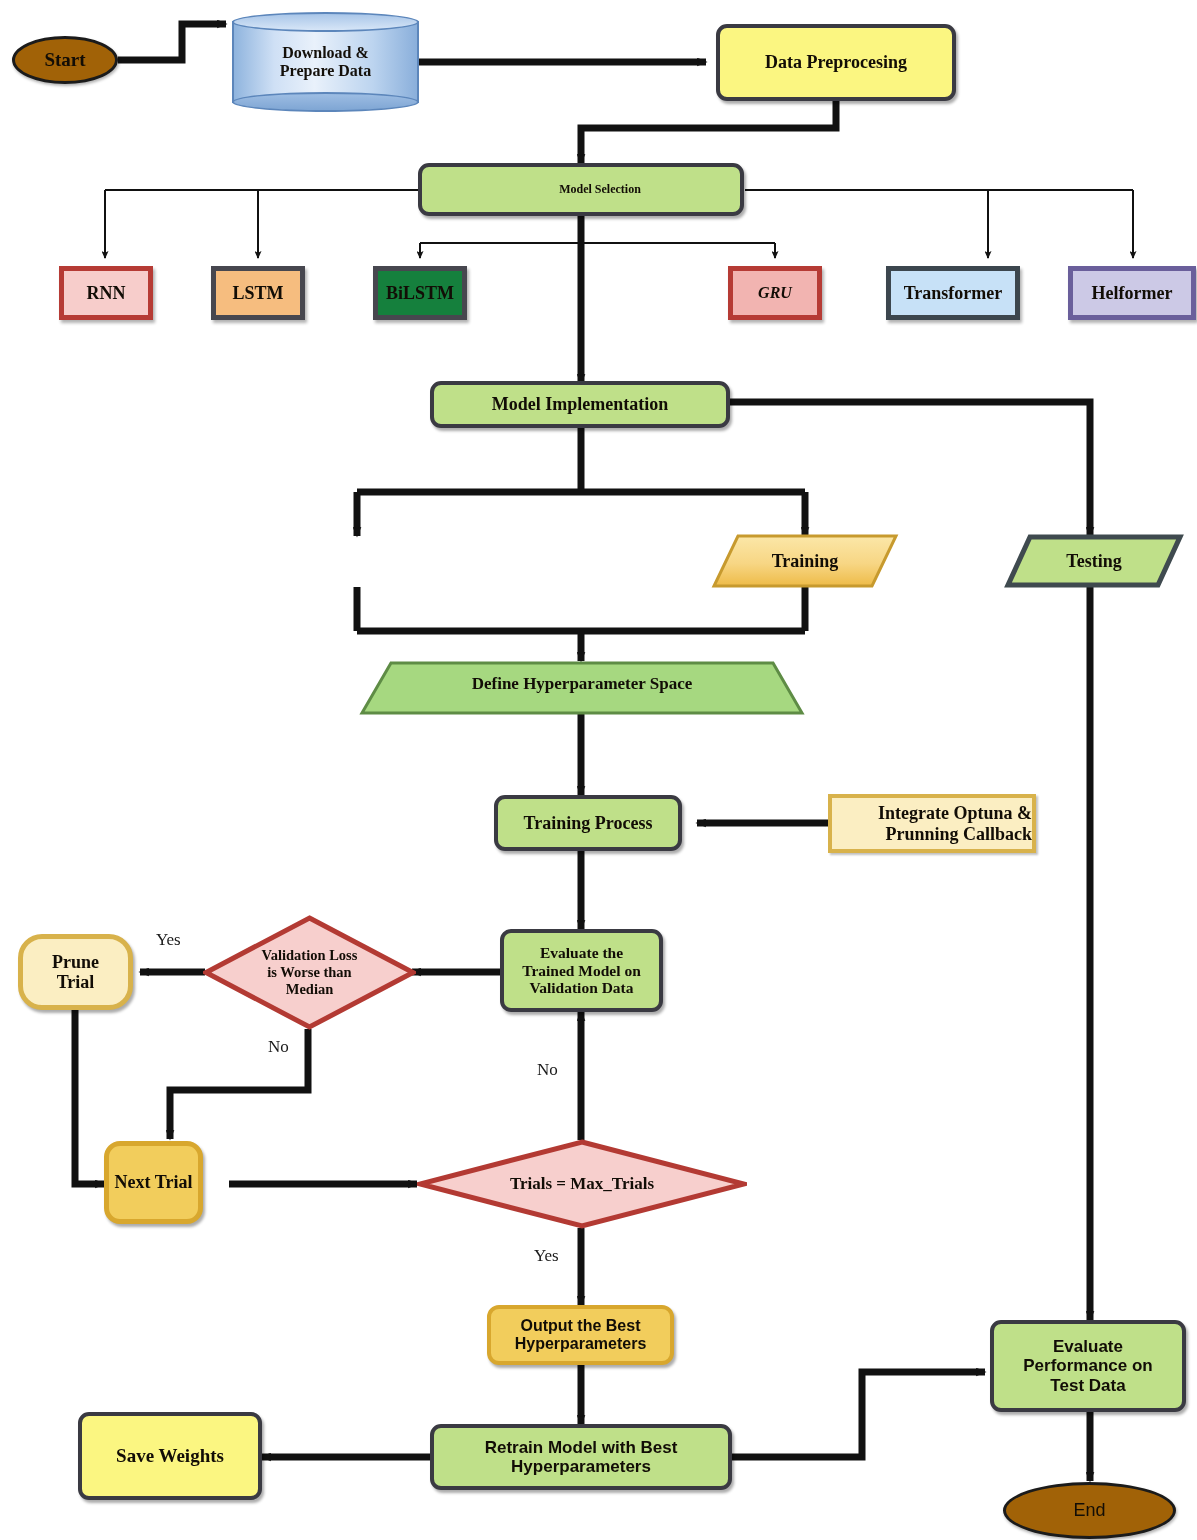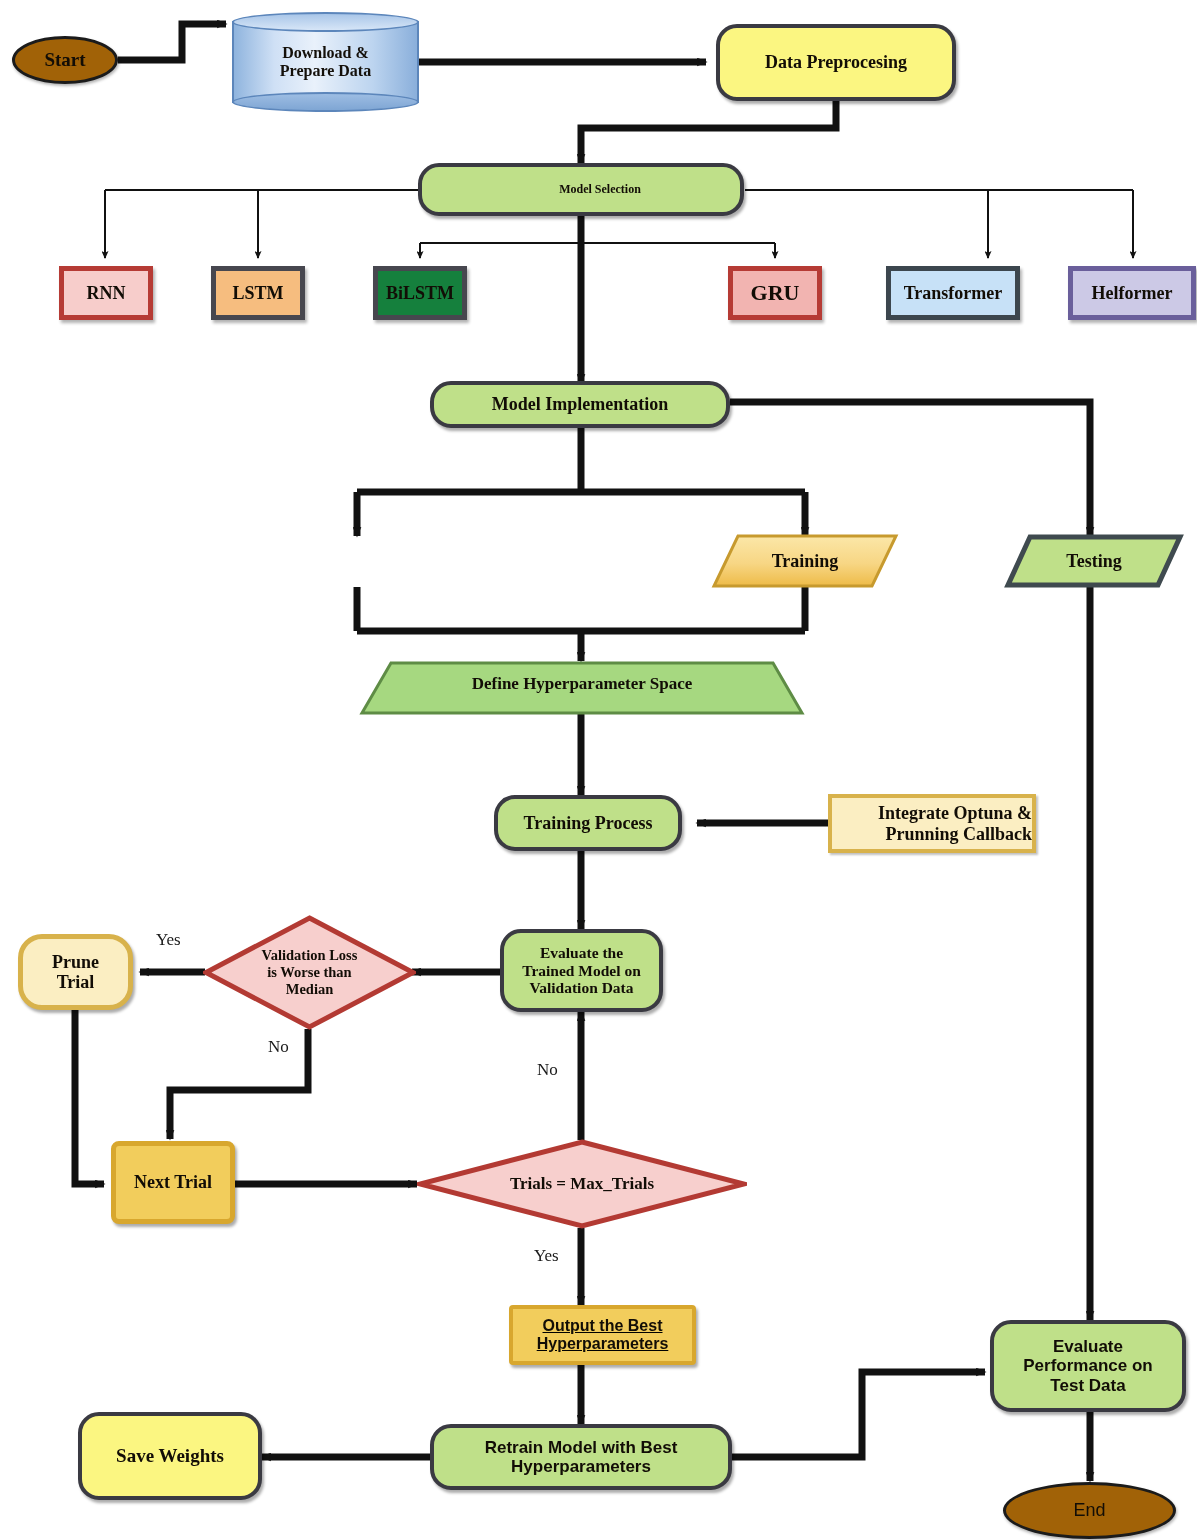--- a/index.html
+++ b/index.html
@@ -5,21 +5,21 @@
 <style>
   html,body{margin:0;padding:0;background:#ffffff;}
   body{font-family:"Liberation Serif",serif;}
   #canvas{position:relative;width:1197px;height:1540px;background:#fff;overflow:hidden;}
   svg.edges{position:absolute;left:0;top:0;width:1197px;height:1540px;pointer-events:none;}
 
   .node{position:absolute;box-sizing:border-box;display:flex;align-items:center;justify-content:center;text-align:center;z-index:5;}
   .node .lbl{display:block;width:100%;line-height:1.12;font-weight:bold;color:#120d06;}
 
   
-  .rbox{border-radius:21px;border:4px solid #3a3a42;box-shadow:2px 3px 3px rgba(0,0,0,.33);}
+  .rbox{border-radius:11px;border:4px solid #3a3a42;box-shadow:2px 3px 3px rgba(0,0,0,.33);}
   .rbox.green{background:#bfe089;}
   .rbox.yellow{background:#fbf681;}
   .rbox.gold{background:#f2cd5c;border-color:#d8a72e;}
   .rbox.cream{background:#fbeec2;border-color:#d8b24b;}
 
   
   .sbox{border:5px solid #47474f;box-shadow:2px 3px 3px rgba(0,0,0,.3);}
   .sbox.redb{border-color:#b63b35;}
   .sbox.purpleb{border-color:#6a5f9b;}
 
@@ -159,21 +159,21 @@
   <div class="node sbox redb" style="left:59px;top:266px;width:94px;height:54px;background:#f7cdcb;">
     <span class="lbl serif" style="font-size:18px;">RNN</span>
   </div>
   <div class="node sbox" style="left:211px;top:266px;width:94px;height:54px;background:#f6bd7f;">
     <span class="lbl serif" style="font-size:18px;">LSTM</span>
   </div>
   <div class="node sbox" style="left:373px;top:266px;width:94px;height:54px;background:#15803d;">
     <span class="lbl serif" style="font-size:18px;">BiLSTM</span>
   </div>
   <div class="node sbox redb" style="left:728px;top:266px;width:94px;height:54px;background:#f2b4b1;">
-    <span class="lbl serif" style="font-size:22px;">GRU</span>
+    <span class="lbl serif" style="font-size:16px;font-style:italic;">GRU</span>
   </div>
   <div class="node sbox" style="left:886px;top:266px;width:134px;height:54px;background:#c7e1f7;border-color:#3c464e;">
     <span class="lbl serif" style="font-size:18px;">Transformer</span>
   </div>
   <div class="node sbox purpleb" style="left:1068px;top:266px;width:128px;height:54px;background:#ccc9e6;">
     <span class="lbl serif" style="font-size:18px;">Helformer</span>
   </div>
 
   <div class="node rbox green" style="left:430px;top:381px;width:300px;height:47px;">
     <span class="lbl serif" style="font-size:18px;">Model Implementation</span>
@@ -238,32 +238,32 @@
     </div>
   </div>
 
   <div class="node rbox cream" style="left:18px;top:934px;width:115px;height:76px;border-radius:24px;border-width:5px;">
     <span class="lbl serif" style="font-size:18px;">
       <span>Prune</span><br>
       <span>Trial</span>
     </span>
   </div>
 
-  <div class="node rbox gold" style="left:111px;top:1141px;width:124px;height:83px;border-radius:8px;border-width:5px;">
+  <div class="node rbox gold" style="left:104px;top:1141px;width:99px;height:83px;border-radius:16px;border-width:5px;">
     <span class="lbl serif" style="font-size:18px;">Next Trial</span>
   </div>
 
   <div class="dia" style="left:417px;top:1139px;width:330px;height:90px;">
     <svg width="330" height="90" viewBox="0 0 330 90" preserveAspectRatio="none">
       <polygon points="165,3 327,45 165,87 3,45" fill="#f7cfcd" stroke="#b33a33" stroke-width="5"></polygon>
     </svg>
     <div class="txt serif" style="font-size:17px;left:8%;right:8%;">Trials = Max_Trials</div>
   </div>
 
-  <div class="node rbox gold" style="left:509px;top:1305px;width:187px;height:60px;border-radius:4px;border-width:4px;text-decoration:underline;">
+  <div class="node rbox gold" style="left:487px;top:1305px;width:187px;height:60px;border-radius:12px;border-width:4px;">
     <span class="lbl sans" style="font-size:16px;">
       <span>Output the Best</span><br>
       <span>Hyperparameters</span>
     </span>
   </div>
 
   <div class="node rbox green" style="left:430px;top:1424px;width:302px;height:66px;">
     <span class="lbl sans" style="font-size:17px;">
       <span>Retrain Model with Best</span><br>
       <span>Hyperparameters</span>

